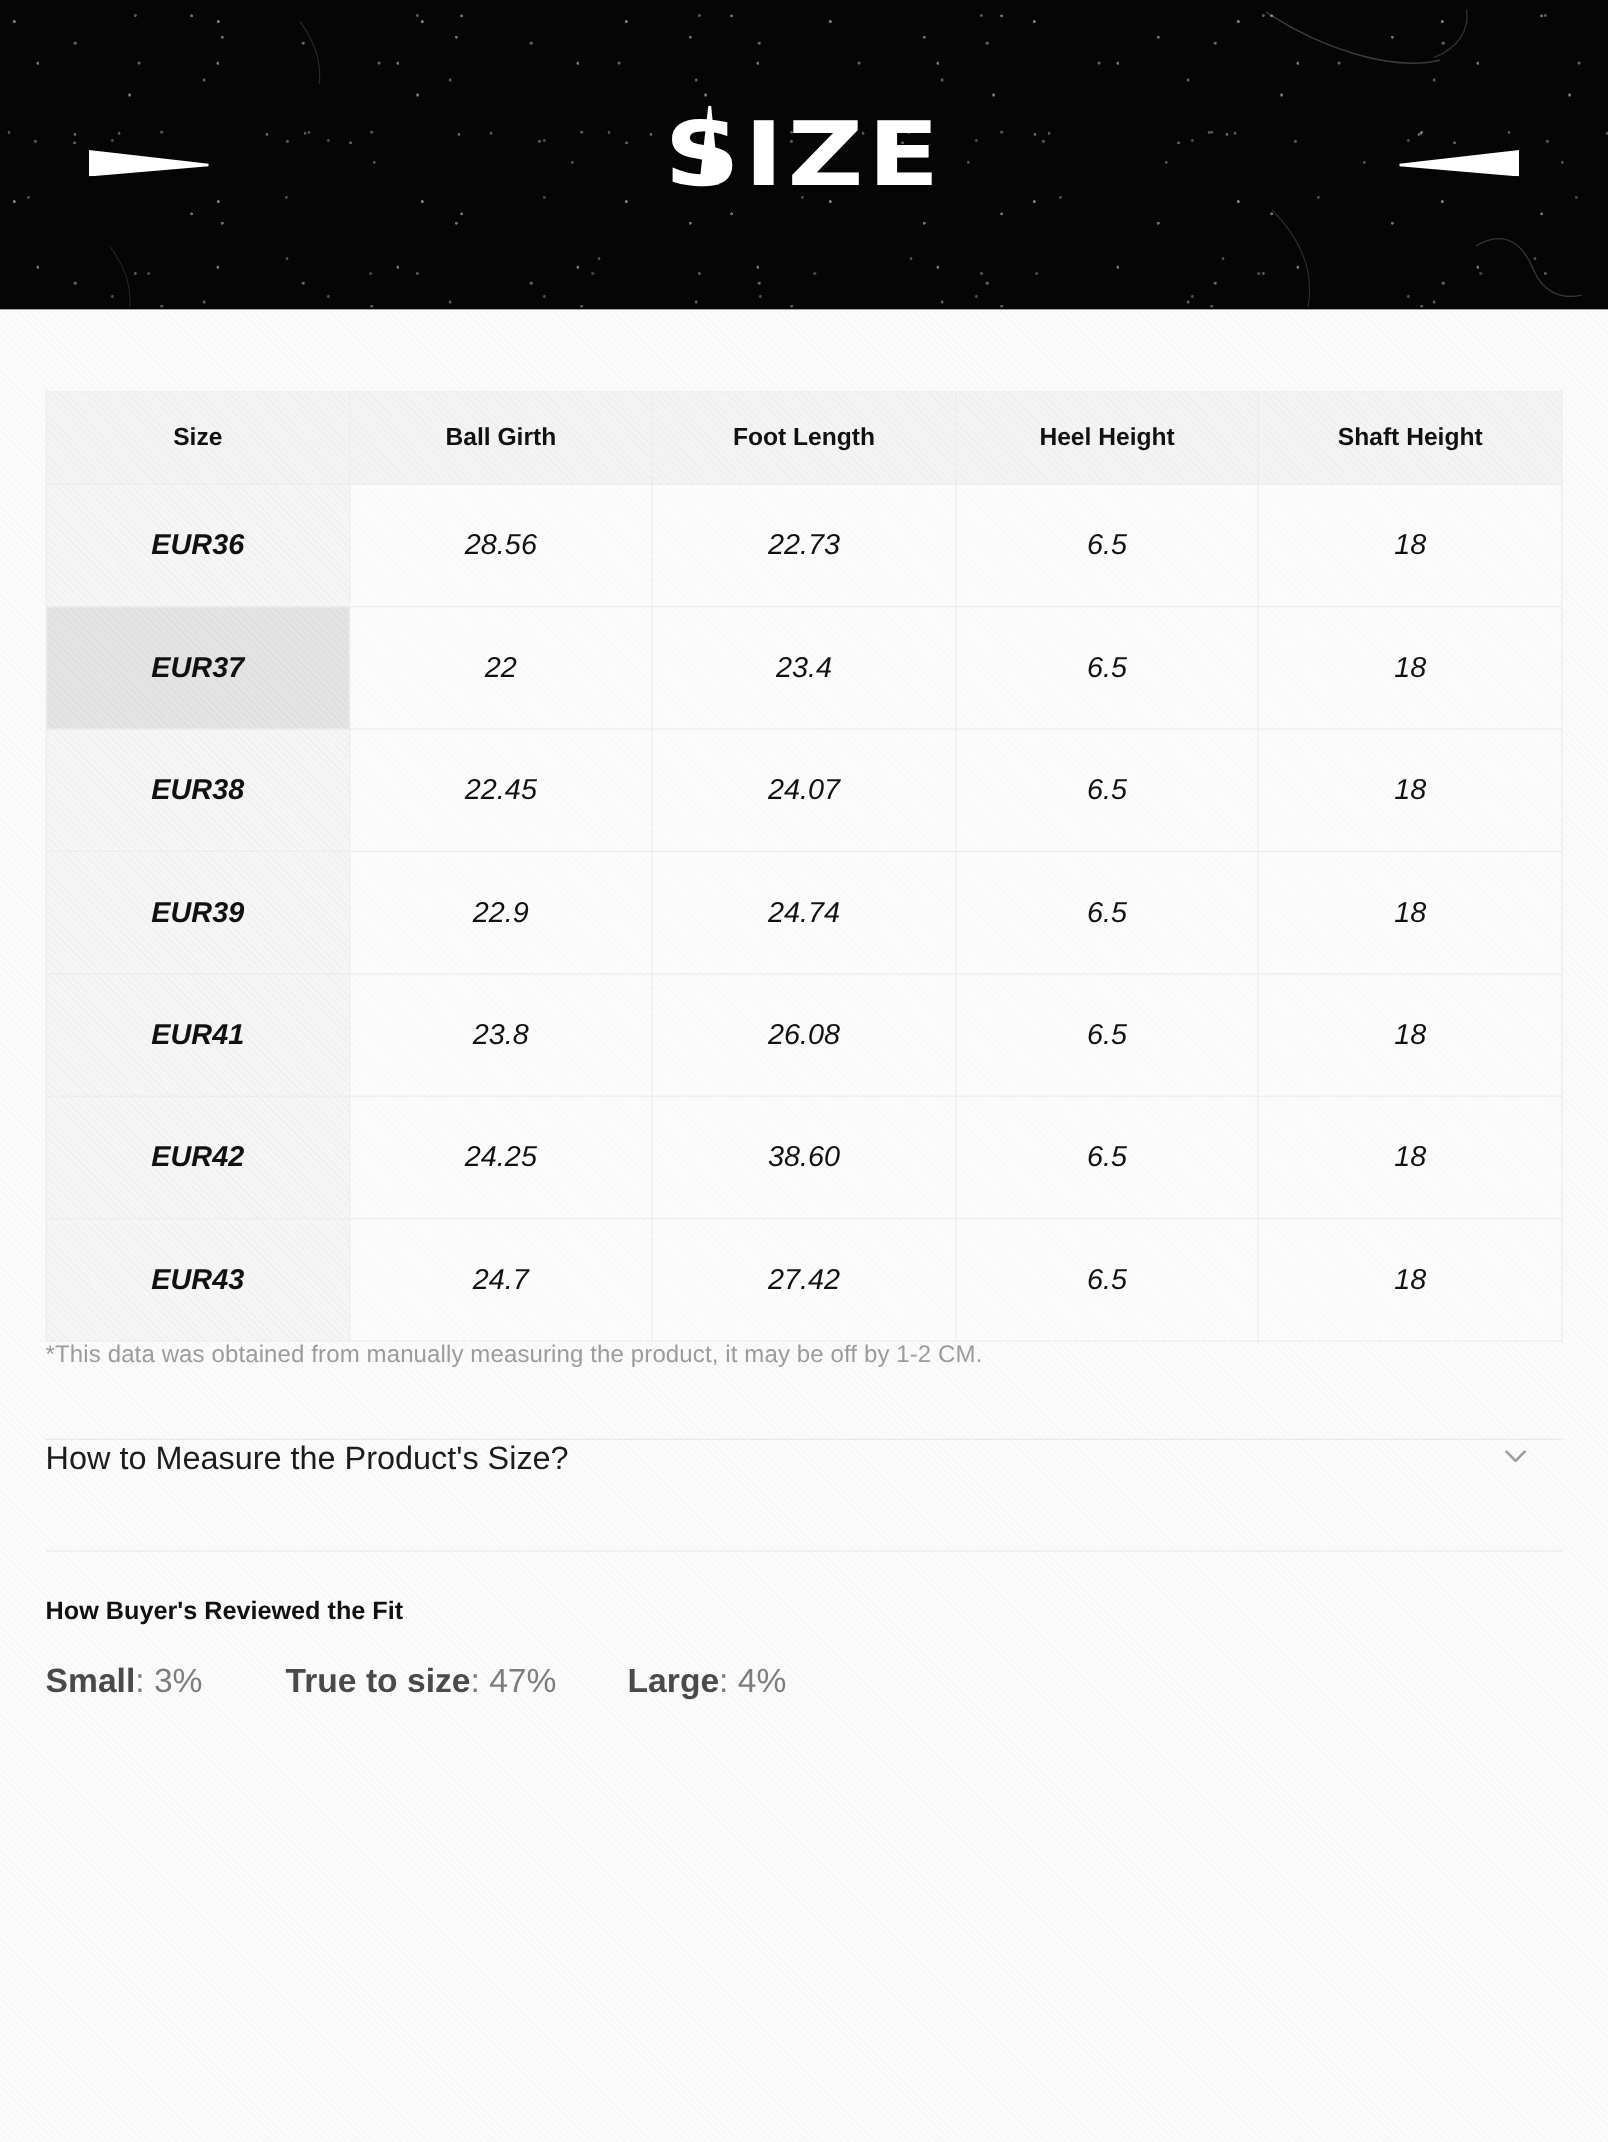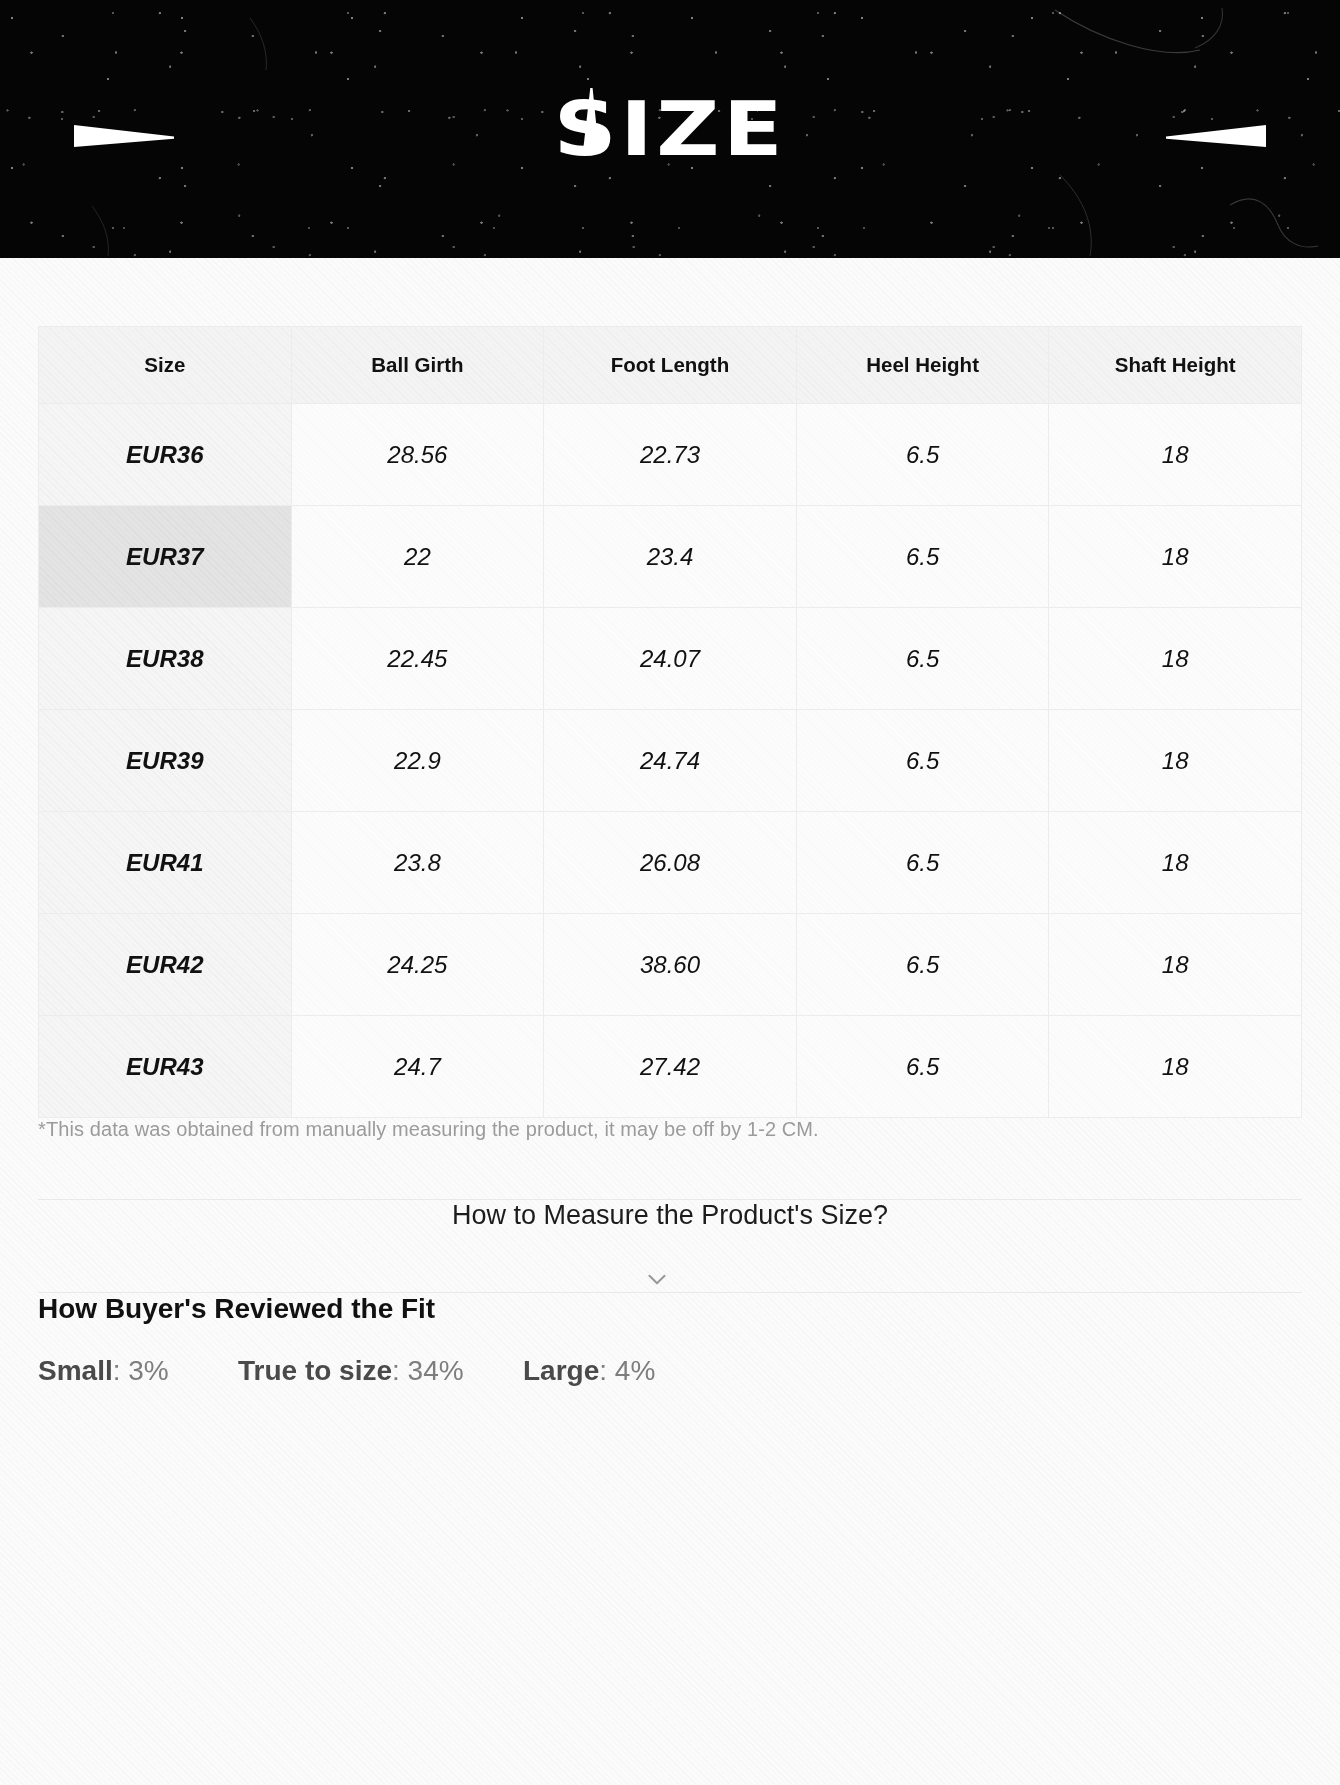--- a/index.html
+++ b/index.html
@@ -174,39 +174,39 @@
 
   
   .divider {
     height: 1px;
     background: #e9e9e9;
     margin-top: 58px;
   }
   .accordion {
     height: 92px;
     display: flex;
-    align-items: center;
+    align-items: flex-start;
     justify-content: space-between;
-    flex-direction: column;
   }
   .accordion-label {
     font-size: 27px;
     color: #1c1c1c;
     font-weight: 400;
   }
   .chevron {
     width: 26px;
     height: 26px;
     margin-right: 26px;
     display: block;
   }
 
   
   .fit-title {
-    font-size: 28px;
+    margin-top: 38px;
+    font-size: 21px;
     font-weight: 700;
     color: #111111;
   }
   .fit-row {
     margin-top: 30px;
     display: flex;
     align-items: baseline;
   }
   .fit-item {
     font-size: 28px;
@@ -320,21 +320,21 @@
       </svg>
     </div>
     <div class="divider" style="margin-top:0"></div>
 
     <div class="fit-title">How Buyer's Reviewed the Fit</div>
     <div class="fit-row">
       <div class="fit-item">
         <span class="fit-key">Small</span><span>: </span><span>3%</span>
       </div>
       <div class="fit-item">
-        <span class="fit-key">True to size</span><span>: </span><span>34%</span>
+        <span class="fit-key">True to size</span><span>: </span><span>47%</span>
       </div>
       <div class="fit-item">
         <span class="fit-key">Large</span><span>: </span><span>4%</span>
       </div>
     </div>
 
   </div>
 </div>
 
 </body></html>

